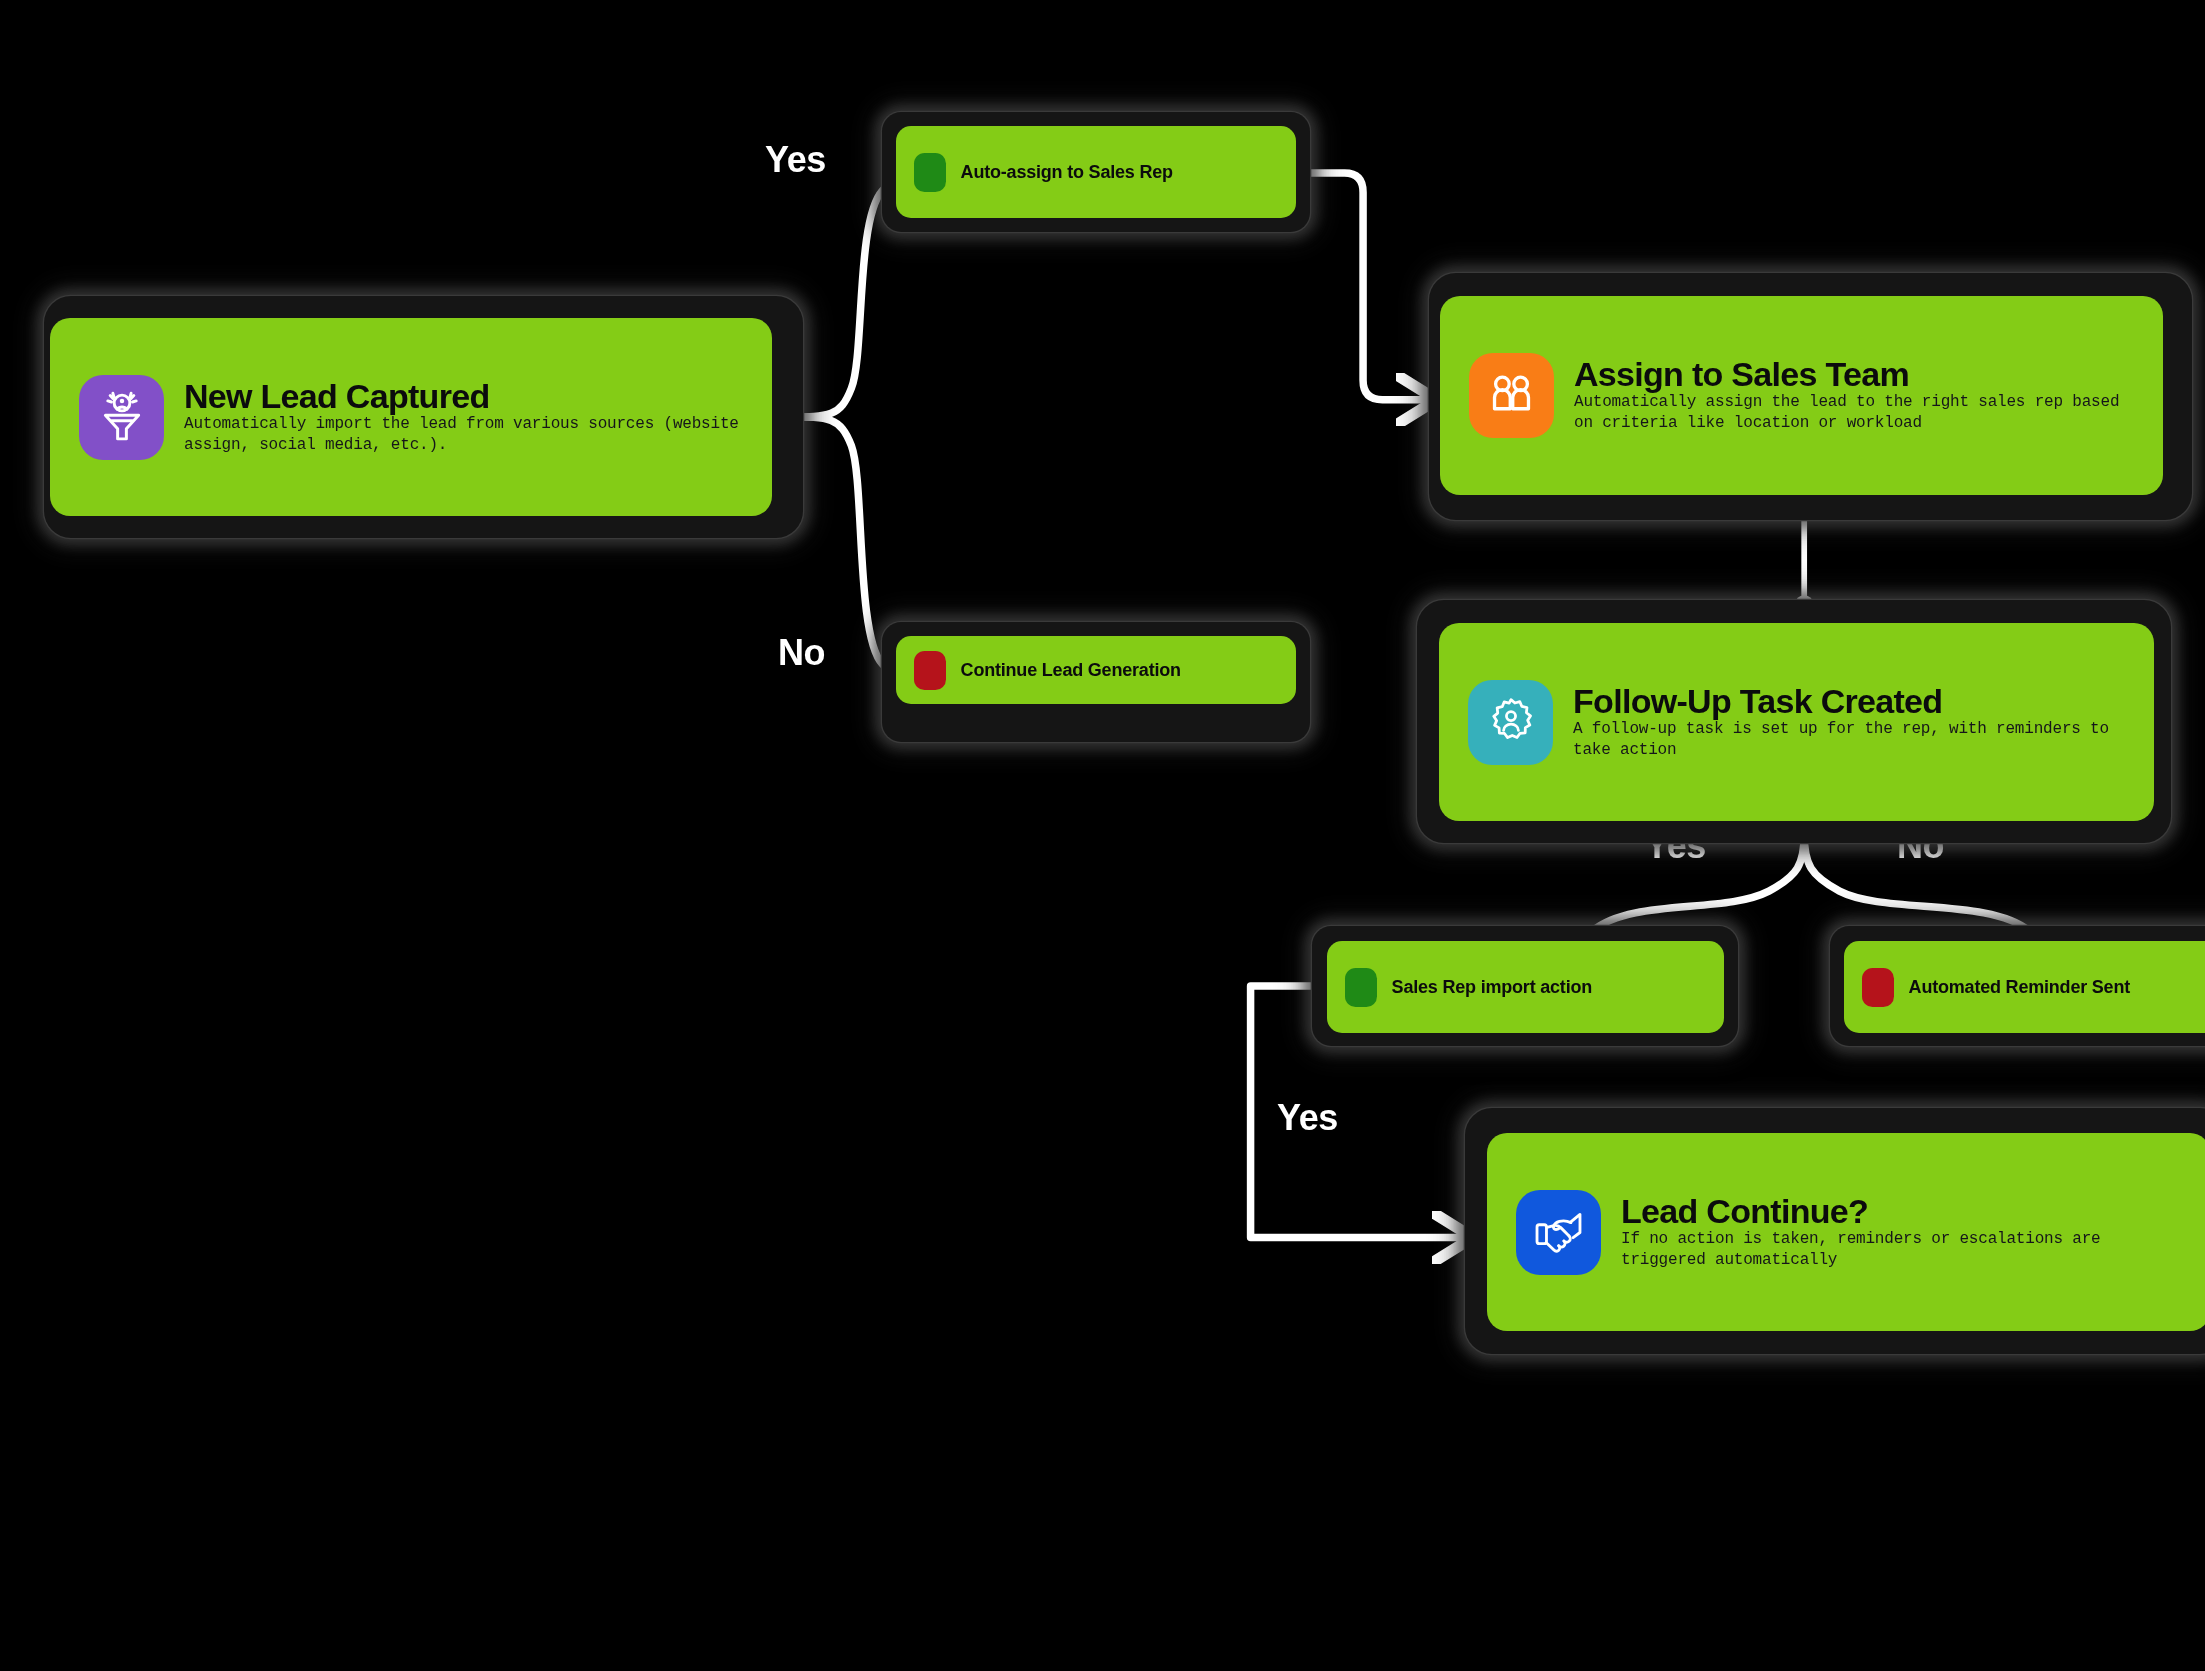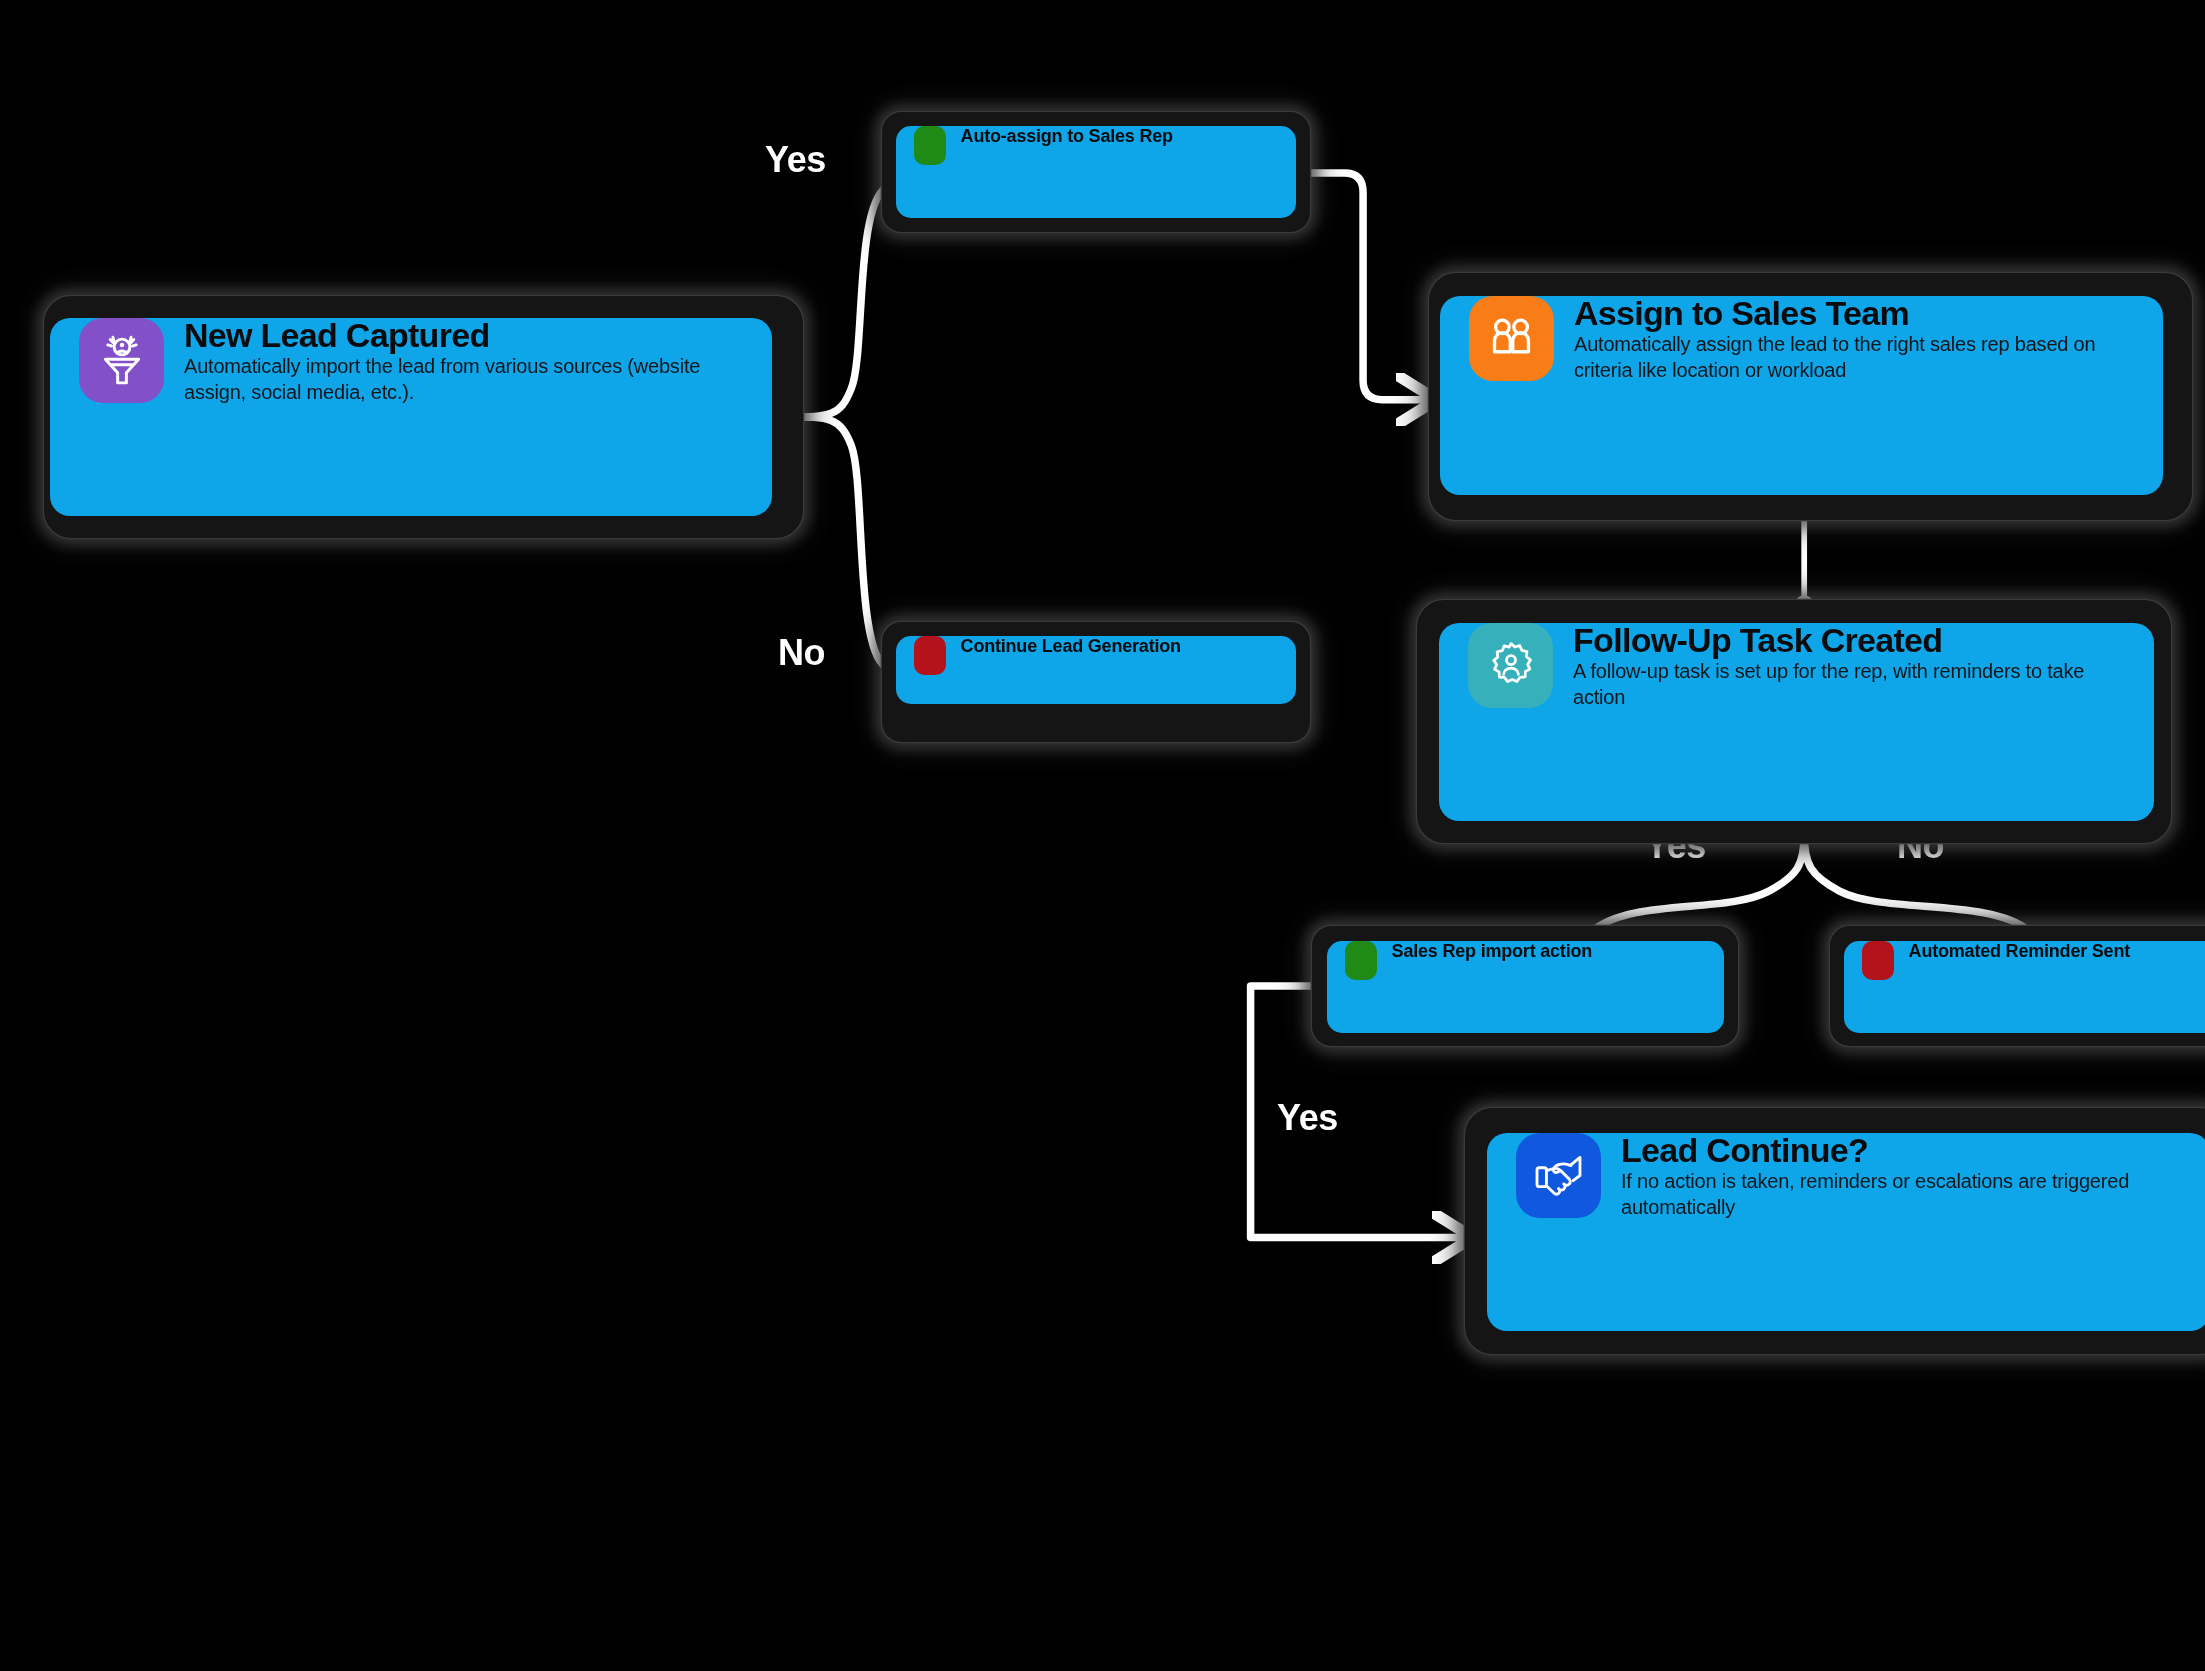--- a/index.html
+++ b/index.html
@@ -23,22 +23,23 @@
     width: 2907px;
     height: 1672px;
     pointer-events: none;
   }
 
   
   .node {
     position: absolute;
     box-sizing: border-box;
     border-radius: 20px;
-    background: #0ea5e9;
+    background: #84cc16;
     display: flex;
+    align-items: center;
   }
   
   .halo {
     position: absolute;
     box-sizing: border-box;
     border-radius: 27px;
     background: #151515;
     box-shadow:
       0 0 0 1.3px #3a3a3a,
       0 0 11.5px 7px rgba(70,70,70,0.62),
@@ -63,25 +64,26 @@
   .card-big .txt { min-width: 0; }
   .card-big .title {
     font-size: 34px;
     font-weight: 700;
     color: #0b0b0d;
     letter-spacing: -0.7px;
     line-height: 1.04;
     white-space: nowrap;
   }
   .card-big .desc {
-    font-size: 20px;
+    font-size: 16px;
     font-weight: 400;
     color: #15161a;
     line-height: 1.30;
     letter-spacing: -0.2px;
+    font-family: Liberation Mono, monospace;
   }
 
   
   .card-pill {
     padding: 0 17.6px;
     gap: 15px;
     border-radius: 15px;
   }
   .card-pill .chip {
     flex: 0 0 auto;

